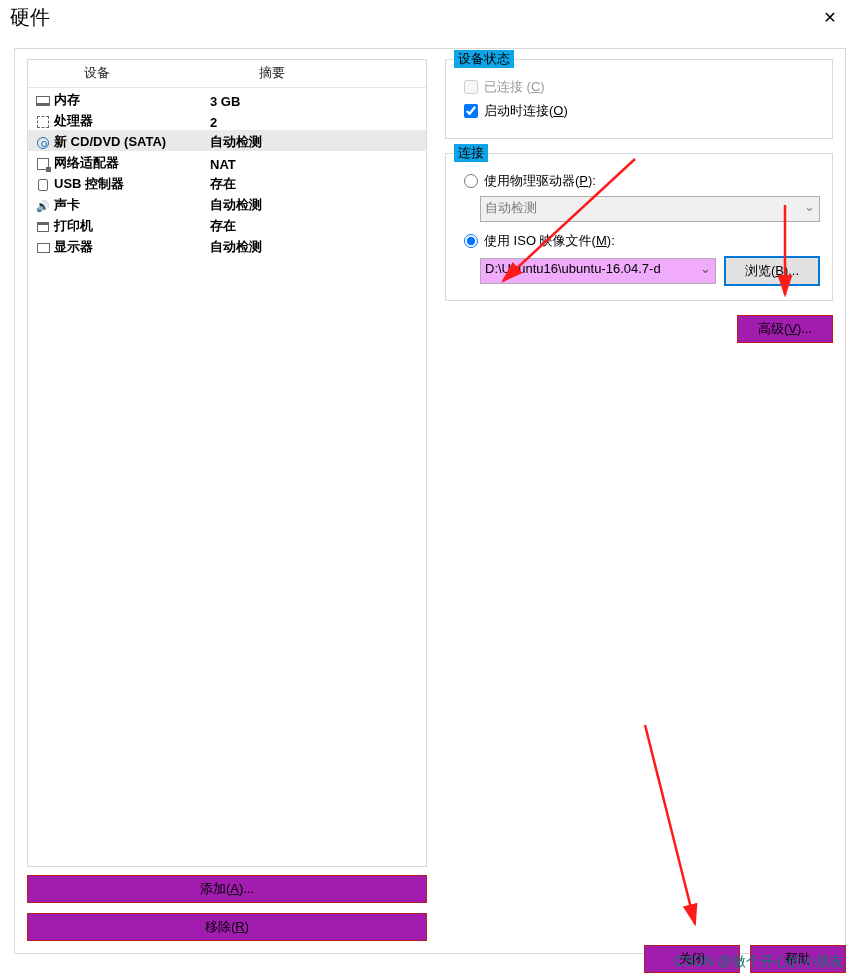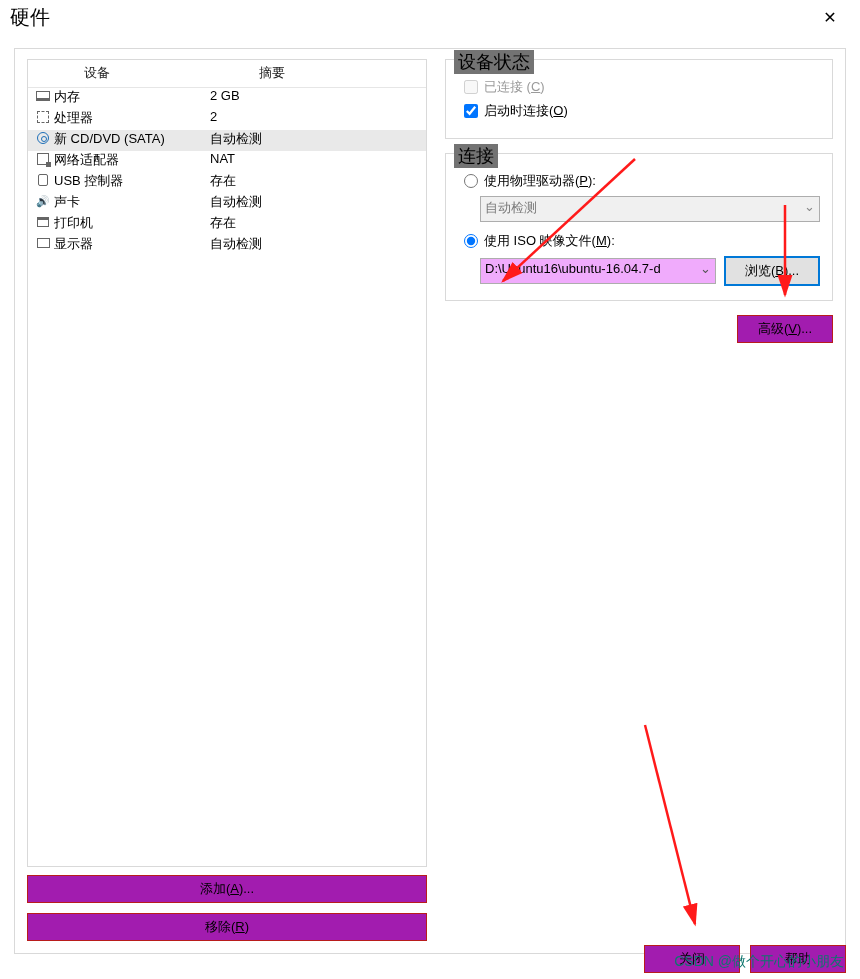--- a/index.html
+++ b/index.html
@@ -8,30 +8,30 @@
 .titlebar .title { flex: 1; font-size: 20px; }
 .titlebar .close { width: 40px; text-align: center; font-size: 16px; cursor: default; }
 .outer { padding: 12px 14px 6px 14px; }
 .frame { border: 1px solid #d9d9d9; height: 906px; position: relative; padding: 10px 12px 12px 12px; }
 .cols { display: flex; gap: 18px; height: 100%; }
 .left { width: 400px; display: flex; flex-direction: column; }
 .right { flex: 1; position: relative; }
 .devlist { border: 1px solid #d9d9d9; flex: 1; overflow: hidden; }
 .devhead { display: flex; padding: 4px 8px 5px 8px; border-bottom: 1px solid #e6e6e6; color: #222; }
 .devhead .c1 { width: 175px; margin-left: 48px; }
-.devrow { display: flex; align-items: flex-start; height: 21px; padding: 0 6px; }
+.devrow { display: flex; align-items: flex-end; height: 21px; padding: 0 6px; font-weight: bold; }
 .devrow.selected { background: #e9e9e9; }
 .devrow .ic { width: 18px; height: 16px; display: flex; align-items: center; justify-content: center; color: #555; font-size: 11px; }
 .devrow .nm { width: 158px; padding-left: 2px; }
 .devrow .sm { flex: 1; }
 .btnrow { display: flex; gap: 10px; justify-content: flex-end; padding-top: 8px; flex-direction: column; }
 button.win { background: #a21caf; border: 1px solid #b91c1c; padding: 4px 14px; font-size: 13px; cursor: default; min-width: 96px; }
 button.win.primary { background: #e1e1e1; border: 2px solid #0078d7; }
 .group { border: 1px solid #d9d9d9; margin-bottom: 14px; position: relative; padding: 14px 12px 12px 12px; }
-.group .legend { position: absolute; top: -10px; left: 8px; background: #737373; padding: 0 4px; font-size: 18px; }
+.group .legend { position: absolute; top: -10px; left: 8px; background: #0ea5e9; padding: 0 4px; font-size: 13px; }
 .chk, .rad { display: flex; align-items: center; gap: 6px; margin: 4px 0 6px 6px; }
 .chk input, .rad input { margin: 0; width: 14px; height: 14px; }
 .chk label, .rad label { font-size: 13px; }
 .chk.disabled label { color: #9a9a9a; }
 select.win, .combo { width: 100%; height: 26px; border: 1px solid #adadad; font-size: 13px; padding: 2px 4px; background: #f0abfc; }
 .combo.disabled { background: #f0f0f0; color: #7a7a7a; }
 .isorow { display: flex; gap: 8px; align-items: center; margin: 6px 0 2px 22px; }
 .isorow .combo { flex: 1; }
 .advrow { display: flex; justify-content: flex-end; margin-top: 4px; }
 .bottombar { position: absolute; bottom: 6px; right: 14px; display: flex; gap: 10px; }
@@ -68,21 +68,21 @@
         <div class="devlist">
           <div class="devhead">
             <div class="c1">设备</div>
             <div>摘要</div>
           </div>
           <div class="devrow">
             <div class="ic">
                 <div class="ic-mem"></div>
               </div>
             <div class="nm">内存</div>
-            <div class="sm">2 GB</div>
+            <div class="sm">3 GB</div>
           </div>
           <div class="devrow">
             <div class="ic">
                 <div class="ic-cpu"></div>
               </div>
             <div class="nm">处理器</div>
             <div class="sm">2</div>
           </div>
           <div class="devrow selected">
             <div class="ic">

